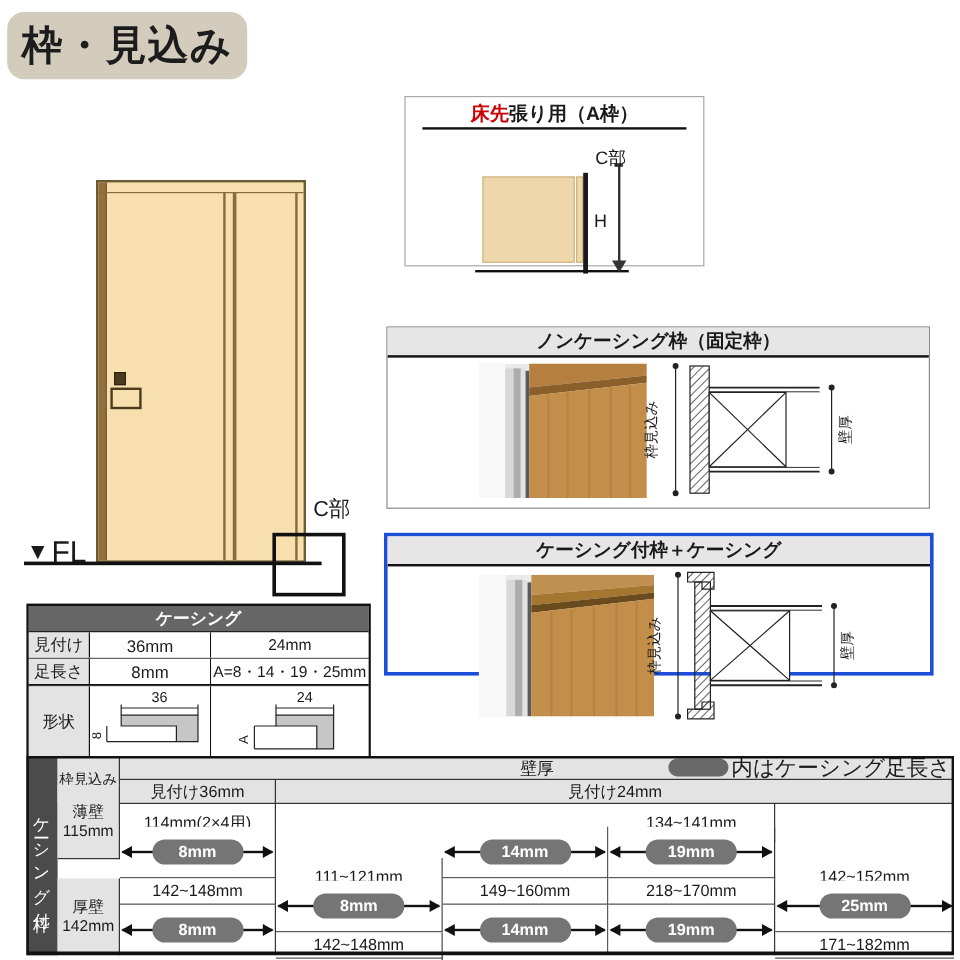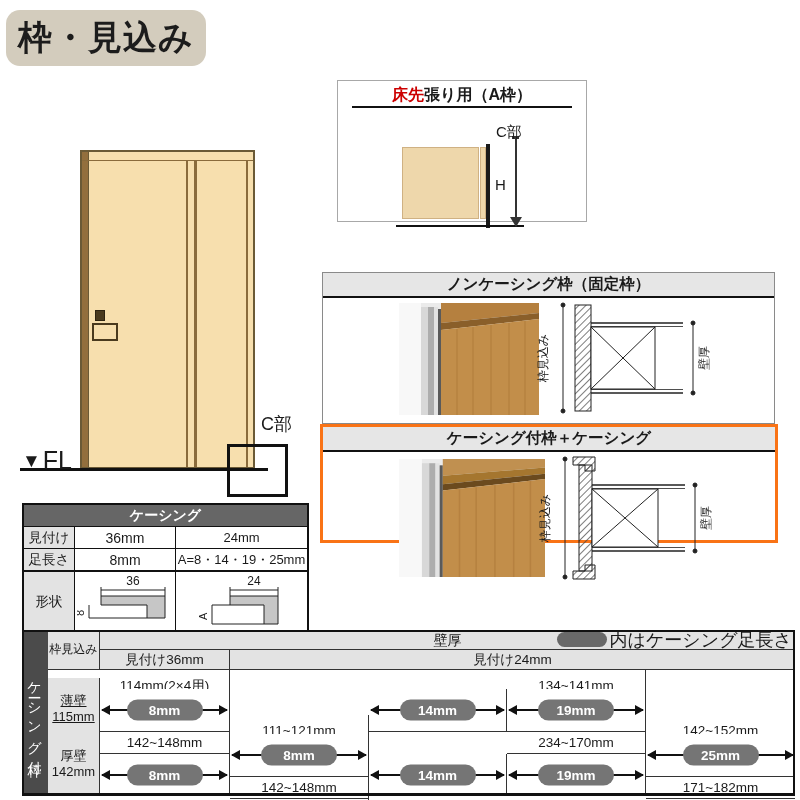--- a/index.html
+++ b/index.html
@@ -39,21 +39,21 @@
   .abox-baseline{position:absolute;left:58px;top:144px;width:128px;height:2px;background:#111;}
   .abox-dimline{position:absolute;left:177px;top:57px;width:2px;height:88px;background:#333;}
   .abox-dimdot{position:absolute;left:174px;top:55px;width:7px;height:3px;background:#333;}
   .abox-arrow{position:absolute;left:172px;top:136px;width:0;height:0;
      border-left:6px solid transparent;border-right:6px solid transparent;border-top:10px solid #333;}
   .abox-clabel{position:absolute;left:158px;top:42px;font-size:15px;}
   .abox-hlabel{position:absolute;left:157px;top:95px;font-size:15px;}
 
   
   .ncbox{left:322px;top:272px;width:453px;height:152px;border:1px solid #8a8a8a;background:#fff;box-sizing:border-box;}
-  .csbox{left:320px;top:424px;width:458px;height:119px;border:3px solid #f97316;background:#fff;box-sizing:border-box;}
+  .csbox{left:320px;top:444px;width:458px;height:119px;border:3px solid #1d4ed8;background:#fff;box-sizing:border-box;}
   .panel-header{position:absolute;left:0;right:0;top:0;height:23px;background:#e6e6e6;border-bottom:2px solid #111;
     display:flex;align-items:center;justify-content:center;font-size:15.5px;font-weight:bold;}
   .photo{position:absolute;}
   .diagram{position:absolute;}
   .diagram text{font-family:"Liberation Sans","DejaVu Sans",sans-serif;}
 
   
   .spec-table{left:22px;top:503px;width:287px;border:2px solid #111;background:#fff;box-sizing:border-box;}
   .spec-header{height:21px;background:#666666;color:#fff;font-weight:bold;font-size:14px;
     display:flex;align-items:center;justify-content:center;border-bottom:1px solid #111;}
@@ -73,21 +73,21 @@
   .wt-cell{position:absolute;box-sizing:border-box;display:flex;align-items:center;justify-content:center;}
   .wt-corner{left:26px;top:0;width:52px;height:40px;background:#e3e3e3;border-right:1px solid #333;border-bottom:1px solid #333;font-size:12px;}
   .wt-wall-header{left:78px;top:0;width:695px;height:20px;background:#e3e3e3;border-bottom:1px solid #333;}
   .wt-wall-title{position:absolute;left:50%;transform:translateX(-50%);top:50%;margin-top:-8px;font-size:14px;line-height:16px;}
   .wt-legend{position:absolute;right:3px;top:0;height:100%;display:flex;align-items:center;gap:2px;font-size:18px;}
   .legend-pill{width:50px;height:15px;border-radius:8px;background:#696969;display:inline-block;}
   .wt-h36{left:78px;top:20px;width:130px;height:20px;background:#e3e3e3;border-right:1px solid #333;border-bottom:1px solid #333;font-size:13.5px;}
   .wt-h24{left:208px;top:20px;width:565px;height:20px;background:#e3e3e3;border-bottom:1px solid #333;font-size:13.5px;}
   .wt-rowlabel{left:26px;width:52px;background:#e3e3e3;border-right:1px solid #333;
     display:flex;flex-direction:column;align-items:center;justify-content:center;font-size:13px;line-height:1.2;}
-  .wt-rowlabel.r0{top:48px;height:62px;border-bottom:1px solid #333;text-decoration:underline;}
+  .wt-rowlabel.r0{top:24px;height:62px;border-bottom:1px solid #333;}
   .wt-rowlabel.r1{top:102px;height:64px;}
   .c0{left:78px;width:130px;}
   .c1{left:208px;width:139px;margin-top:45px;}
   .c2{left:347px;width:138px;}
   .c3{left:485px;width:139px;}
   .c4{left:624px;width:149px;}
   .vr0{top:40px;height:32px;}
   .ar0{top:59px;height:43px;}
   .vr1{top:102px;height:22px;}
   .ar1{top:124px;height:42px;}
@@ -336,21 +336,22 @@
     </div>
     <div class="wt-cell wt-arrow c4 ar0">
       <div class="arr-line"></div>
       <div class="arr-head left"></div>
       <div class="arr-head right"></div>
       <div class="arr-pill">25mm</div>
     </div>
 
     <div class="wt-cell wt-val c0 vr1">142~148mm</div>
     <div class="wt-cell wt-val c1 vr1">142~148mm</div>
-    <div class="wt-cell wt-val c3 vr1">234~170mm</div>
+    <div class="wt-cell wt-val c2 vr1">149~160mm</div>
+    <div class="wt-cell wt-val c3 vr1">218~170mm</div>
     <div class="wt-cell wt-val c4 vr1">171~182mm</div>
 
     <div class="wt-cell wt-arrow c0 ar1">
       <div class="arr-line"></div>
       <div class="arr-head left"></div>
       <div class="arr-head right"></div>
       <div class="arr-pill">8mm</div>
     </div>
     <div class="wt-cell wt-arrow c1 ar1">
       <div class="arr-line"></div>

